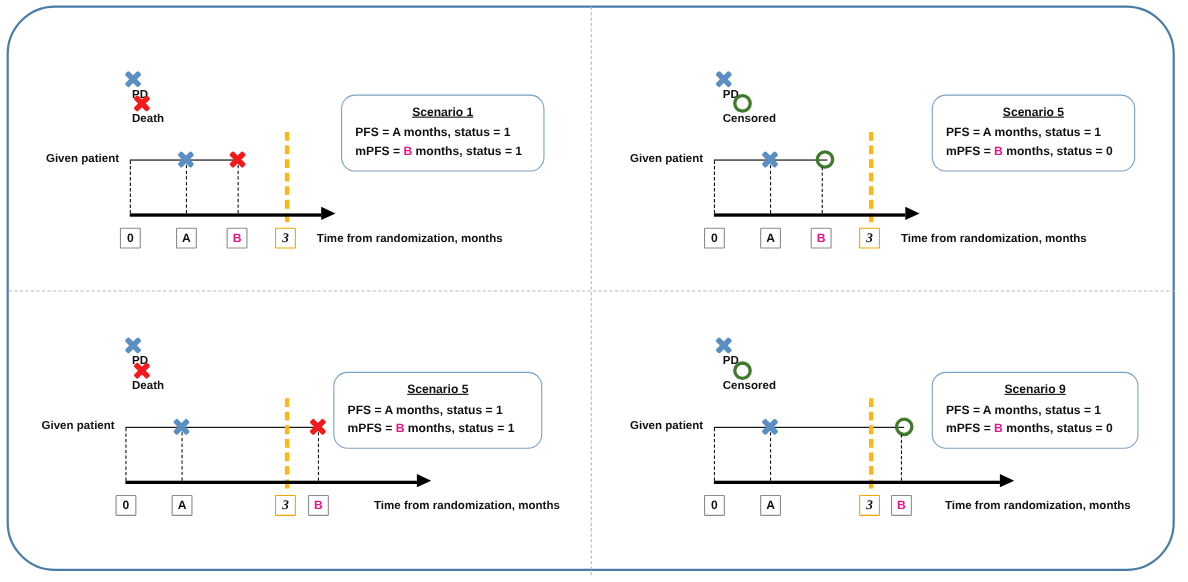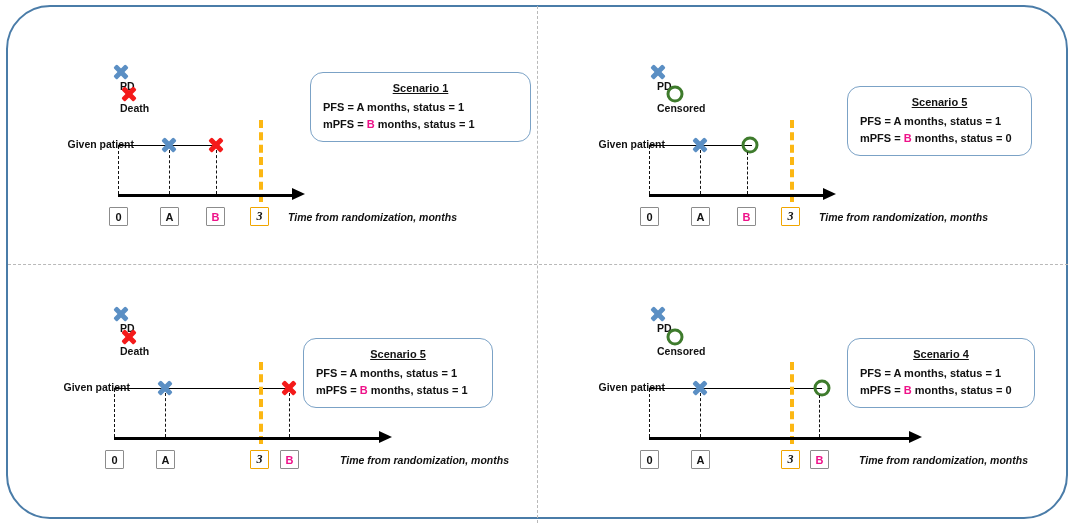--- a/index.html
+++ b/index.html
@@ -114,22 +114,21 @@
     box-sizing: content-box;
   }
 
   
   .given-label {
     position: absolute;
     font-size: 10.5px;
     font-weight: bold;
     color: #111111;
     white-space: nowrap;
-    text-align: right;
-    margin-left: 20px;
+    text-align: center;
   }
 
   
   .patient-line {
     position: absolute;
     height: 0;
     border-top: 1.7px solid #000000;
   }
   
   .drop {
@@ -179,21 +178,20 @@
     font-family: "Liberation Serif", serif;
     font-style: italic;
     font-size: 12px;
   }
   .axis-caption {
     position: absolute;
     font-size: 10.5px;
     font-weight: bold;
     color: #111111;
     white-space: nowrap;
-    font-style: italic;
   }
 
   
   .scenario-box {
     position: absolute;
     border: 1.4px solid #7ba2c6;
     border-radius: 13px;
     background: #ffffff;
     box-sizing: border-box;
     padding: 9px 12px 10px 12px;
@@ -253,21 +251,21 @@
     <div class="axis" style="left:118px;top:194px;width:174px;"></div>
     <div class="axis-head" style="left:292px;top:188px;"></div>
 
     <div class="tick" style="left:109px;top:207px;">0</div>
     <div class="tick" style="left:160px;top:207px;">A</div>
     <div class="tick pink" style="left:206px;top:207px;">B</div>
     <div class="tick gold" style="left:250px;top:207px;">3</div>
 
     <div class="axis-caption" style="left:288px;top:211px;">Time from randomization, months</div>
 
-    <div class="scenario-box" style="left:310px;top:72px;width:221px;height:70px;">
+    <div class="scenario-box" style="left:310px;top:86px;width:185px;height:70px;">
       <div class="scenario-title">Scenario 1</div>
       <div class="scenario-line">PFS = A months, status = 1</div>
       <div class="scenario-line"><span>mPFS = </span><span class="pink">B</span><span> months, status = 1</span></div>
     </div>
   </div>
 
   <div class="panel" style="left:537px;top:0;width:543px;height:264px;">
 
     <div class="legend-row" style="left:108px;top:64px;">
       <span class="mark x-mark x-blue"></span>
@@ -385,19 +383,19 @@
     <div class="axis-head" style="left:372px;top:167px;"></div>
 
     <div class="tick" style="left:103px;top:186px;">0</div>
     <div class="tick" style="left:154px;top:186px;">A</div>
     <div class="tick gold" style="left:244px;top:186px;">3</div>
     <div class="tick pink" style="left:273px;top:186px;">B</div>
 
     <div class="axis-caption" style="left:322px;top:190px;">Time from randomization, months</div>
 
     <div class="scenario-box" style="left:310px;top:74px;width:188px;height:70px;">
-      <div class="scenario-title">Scenario 4</div>
+      <div class="scenario-title">Scenario 9</div>
       <div class="scenario-line">PFS = A months, status = 1</div>
       <div class="scenario-line"><span>mPFS = </span><span class="pink">B</span><span> months, status = 0</span></div>
     </div>
   </div>
 
 </div>
 
 </body></html>

